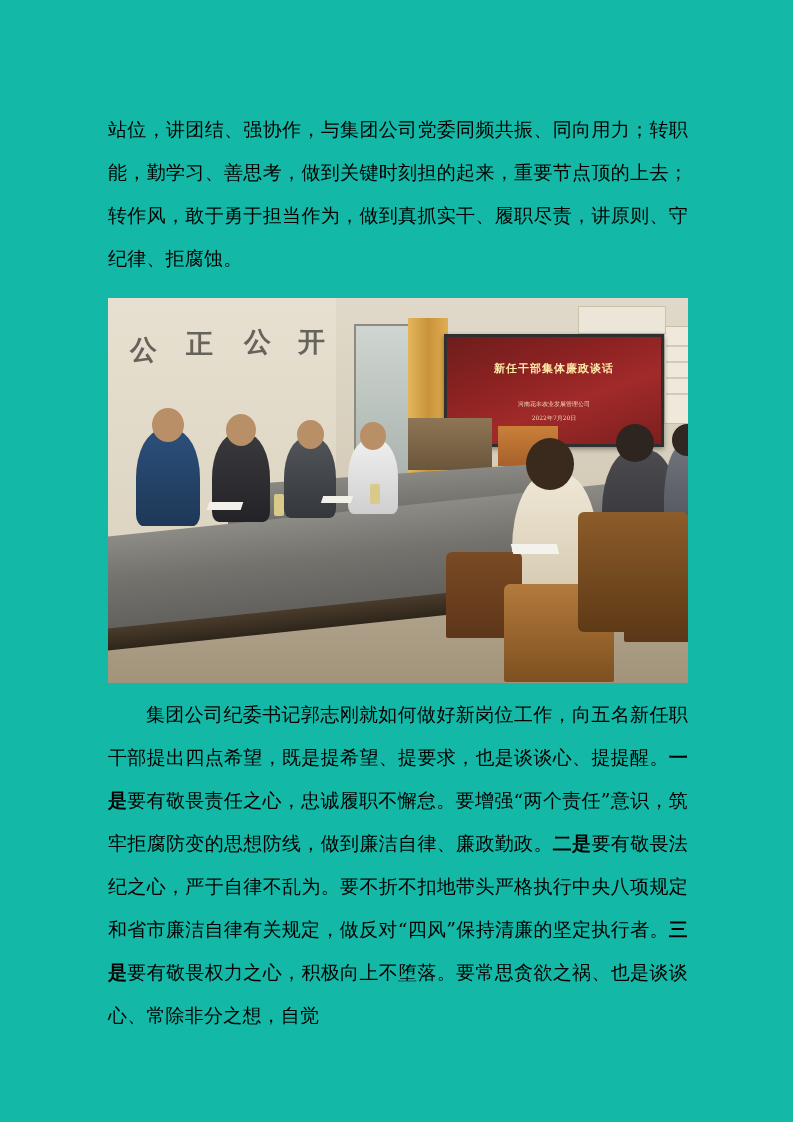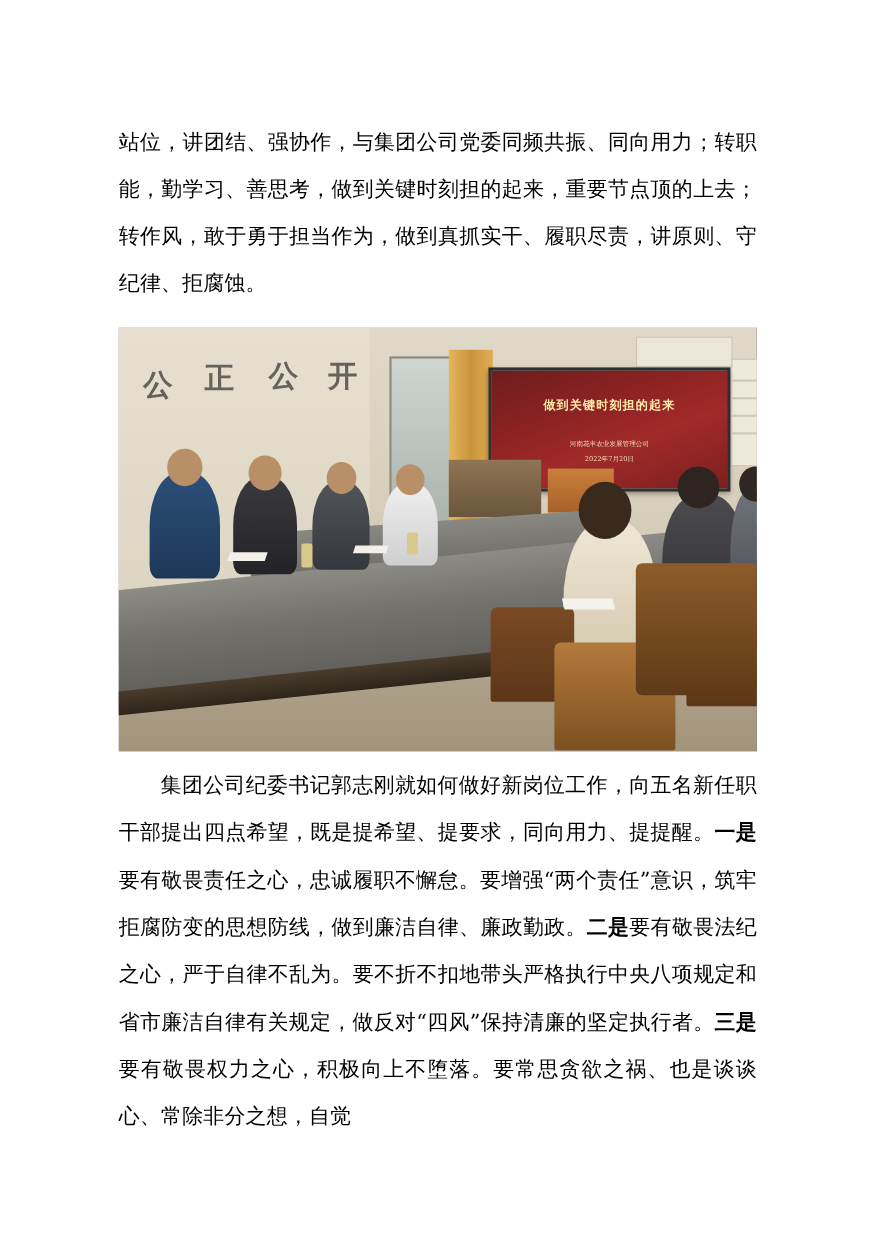--- a/index.html
+++ b/index.html
@@ -4,21 +4,21 @@
 <style>
   html, body {
     margin: 0;
     padding: 0;
     background: #7a7a7a;
   }
   .page {
     position: relative;
     width: 793px;
     height: 1122px;
-    background: #ffffff;
+    background: #14b8a6;
     margin: 0 auto;
     overflow: hidden;
     font-family: "DejaVu Serif", "Liberation Serif", serif;
   }
   .content {
     position: absolute;
     left: 108px;
     top: 108px;
     width: 580px;
   }
@@ -166,21 +166,21 @@
 
       <div class="ph poster" style="left:556px; top:28px; width:24px; height:96px;">
         <div class="pl" style="top:18px;"></div>
           <div class="pl" style="top:34px;"></div>
         <div class="pl" style="top:50px;"></div>
           <div class="pl" style="top:66px;"></div>
       </div>
       <div class="ph poster" style="left:470px; top:8px; width:86px; height:26px; opacity:.85;"></div>
 
       <div class="ph screen">
-        <div class="screen-title">做到关键时刻担的起来</div>
+        <div class="screen-title">新任干部集体廉政谈话</div>
         <div class="screen-sub">河南花丰农业发展管理公司</div>
         <div class="screen-sub" style="top:76px;">2022年7月20日</div>
       </div>
 
       <div class="ph" style="left:300px; top:120px; width:84px; height:52px; background:linear-gradient(180deg,#8e7554,#6a563c);"></div>
       <div class="ph" style="left:390px; top:128px; width:60px; height:40px; background:linear-gradient(180deg,#c9803a,#a8602a);"></div>
 
       <div class="ph floor"></div>
 
       <div class="ph table2"></div>
@@ -215,17 +215,17 @@
       <div class="ph" style="left:470px; top:214px; width:110px; height:120px; background:linear-gradient(180deg,#8d5c2a,#5e3a16); border-radius:6px;"></div>
 
       <div class="ph" style="left:166px; top:196px; width:10px; height:22px; background:#d9c98a; border-radius:2px;"></div>
       <div class="ph" style="left:262px; top:186px; width:10px; height:20px; background:#d9c98a; border-radius:2px;"></div>
       <div class="ph" style="left:100px; top:204px; width:34px; height:8px; background:#f2f0e9; transform:skewX(-18deg);"></div>
       <div class="ph" style="left:214px; top:198px; width:30px; height:7px; background:#f2f0e9; transform:skewX(-18deg);"></div>
       <div class="ph" style="left:404px; top:246px; width:46px; height:10px; background:#f4f2ec; transform:skewX(14deg);"></div>
     </div>
 
     <p class="para indent">
-      <span>集团公司纪委书记郭志刚就如何做好新岗位工作，向五名新任职干部提出四点希望，既是提希望、提要求，同向用力、提提醒。</span><span class="b">一是</span><span>要有敬畏责任之心，忠诚履职不懈怠。要增强“两个责任”意识，筑牢拒腐防变的思想防线，做到廉洁自律、廉政勤政。</span><span class="b">二是</span><span>要有敬畏法纪之心，严于自律不乱为。要不折不扣地带头严格执行中央八项规定和省市廉洁自律有关规定，做反对“四风”保持清廉的坚定执行者。</span><span class="b">三是</span><span>要有敬畏权力之心，积极向上不堕落。要常思贪欲之祸、也是谈谈心、常除非分之想，自觉</span>
+      <span>集团公司纪委书记郭志刚就如何做好新岗位工作，向五名新任职干部提出四点希望，既是提希望、提要求，也是谈谈心、提提醒。</span><span class="b">一是</span><span>要有敬畏责任之心，忠诚履职不懈怠。要增强“两个责任”意识，筑牢拒腐防变的思想防线，做到廉洁自律、廉政勤政。</span><span class="b">二是</span><span>要有敬畏法纪之心，严于自律不乱为。要不折不扣地带头严格执行中央八项规定和省市廉洁自律有关规定，做反对“四风”保持清廉的坚定执行者。</span><span class="b">三是</span><span>要有敬畏权力之心，积极向上不堕落。要常思贪欲之祸、也是谈谈心、常除非分之想，自觉</span>
     </p>
 
   </div>
 </div>
 
 </body></html>

